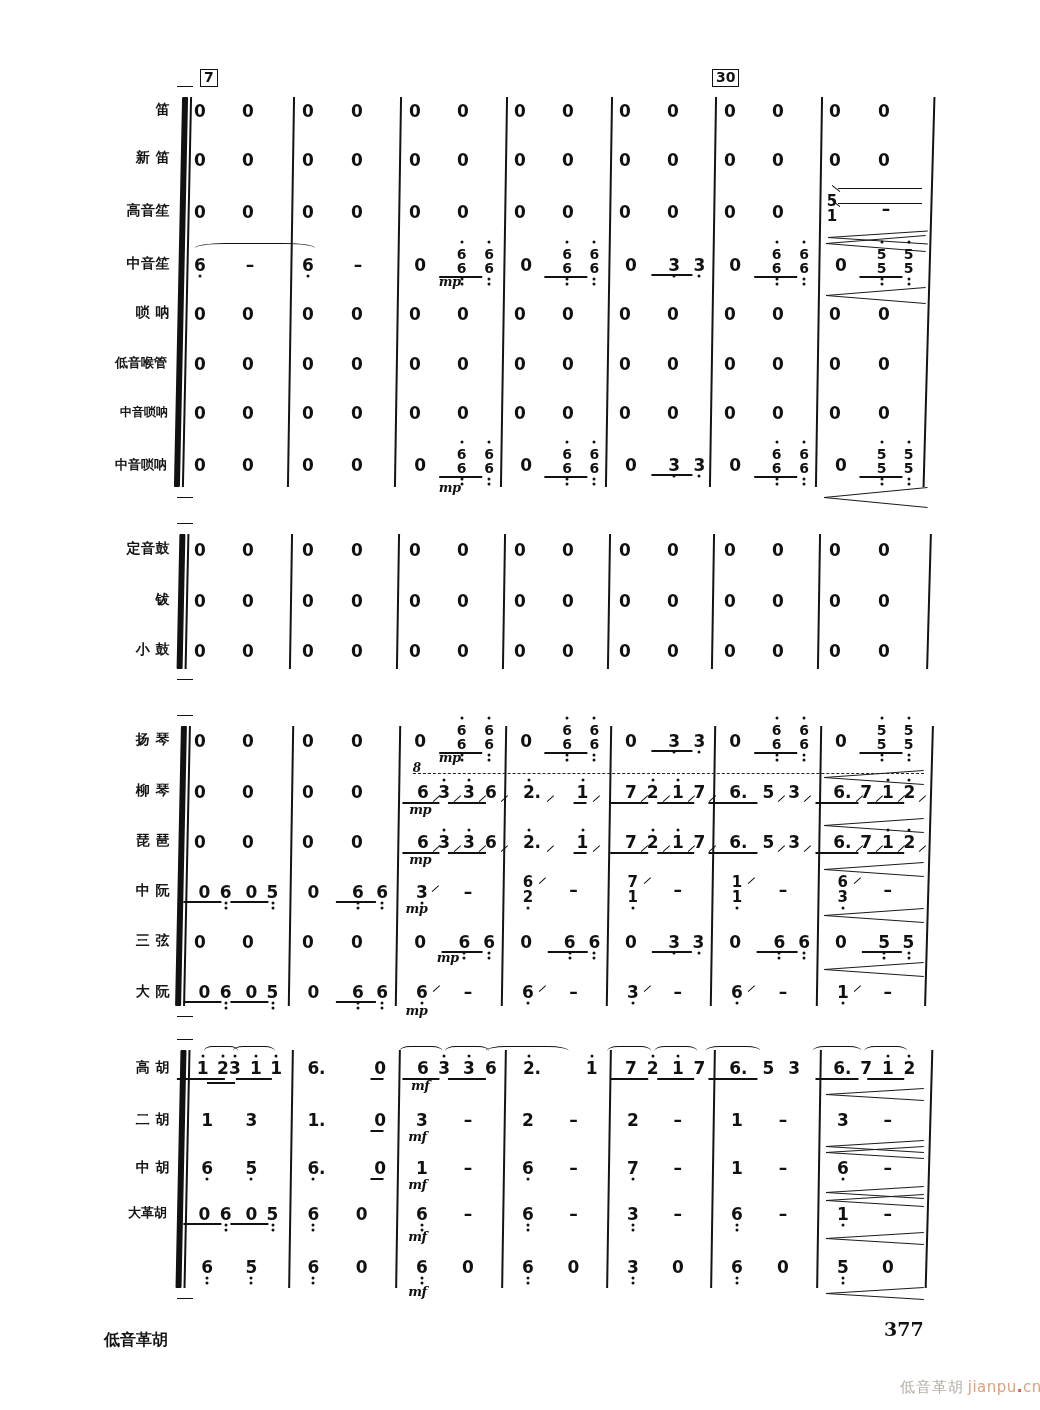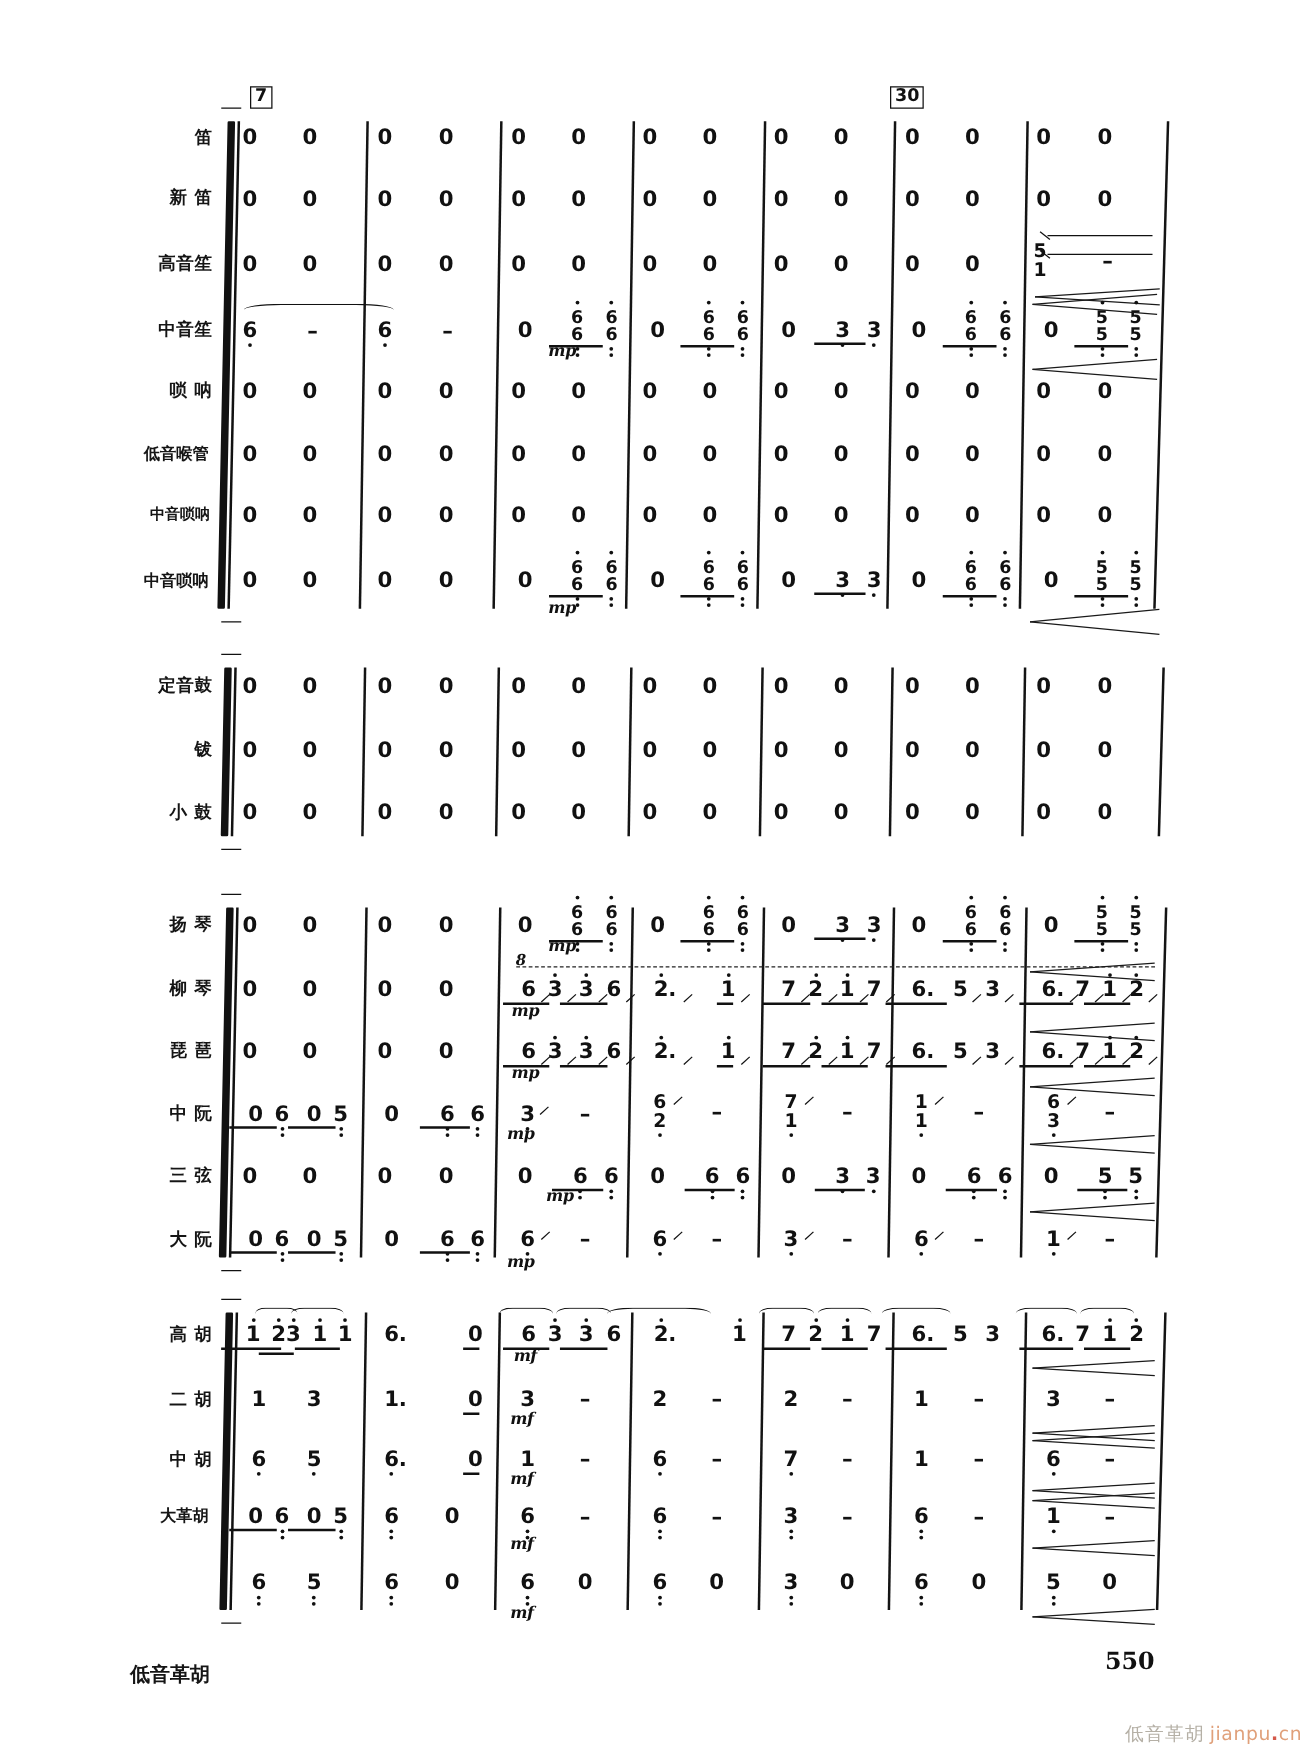--- a/index.html
+++ b/index.html
@@ -973,19 +973,19 @@
       <div class="odot" style="left:842.8px;top:1278px;"></div>
       <div class="odot" style="left:842.8px;top:1283px;"></div>
       <div class="nt" style="left:887.8px;top:1267px;font-size:17px;">0</div>
       <div class="dyn" style="left:417.44px;top:1291px;">mf</div>
       <div class="hair" style="left:826px;top:1287px;width:98px;height:12px;">
         <i style="transform: rotate(-3.50353deg); top: 6px;"></i>
         <i style="transform: rotate(3.50353deg); top: 6px;"></i>
       </div>
     </div>
 
-  <div class="pageno" style="left:884px;top:1318px;">550</div>
+  <div class="pageno" style="left:884px;top:1318px;">377</div>
   <div class="wm" style="left:900px;top:1378px;">
     <span class="cn">低音革胡</span>
     <span class="en"><span>jianpu</span><b>.</b><span>cn</span></span>
   </div>
 
 </div>
 
 </body></html>

